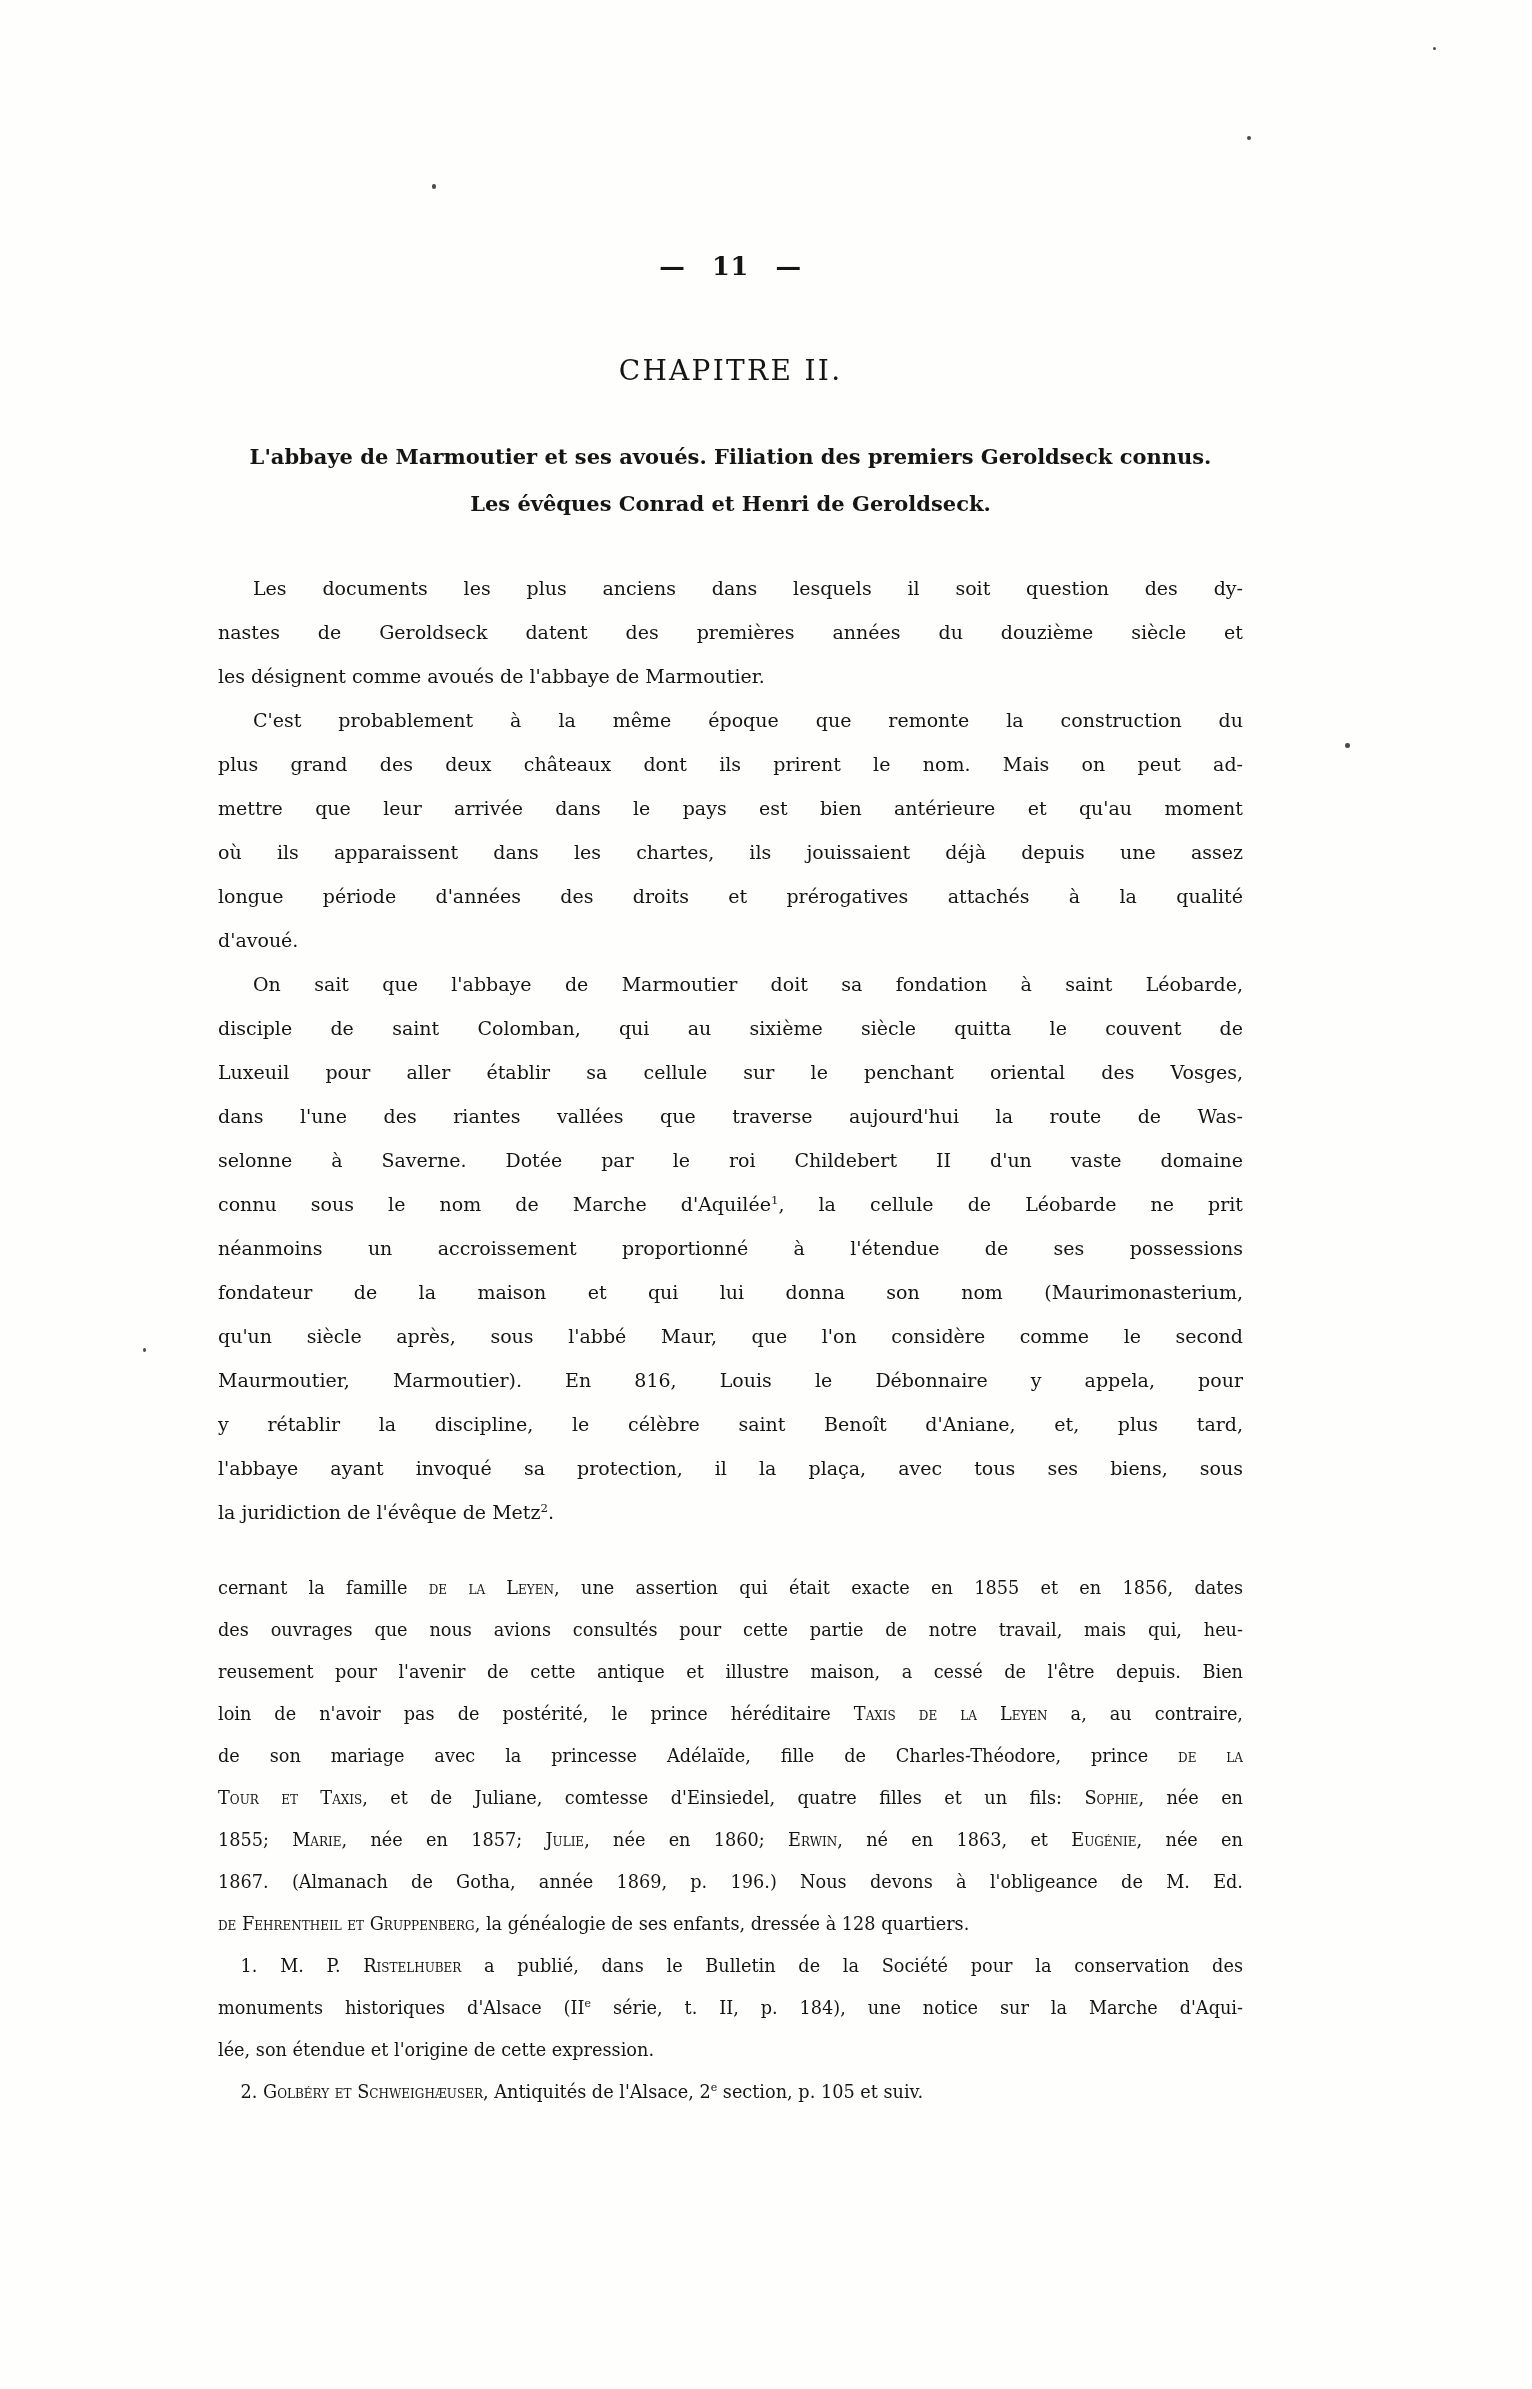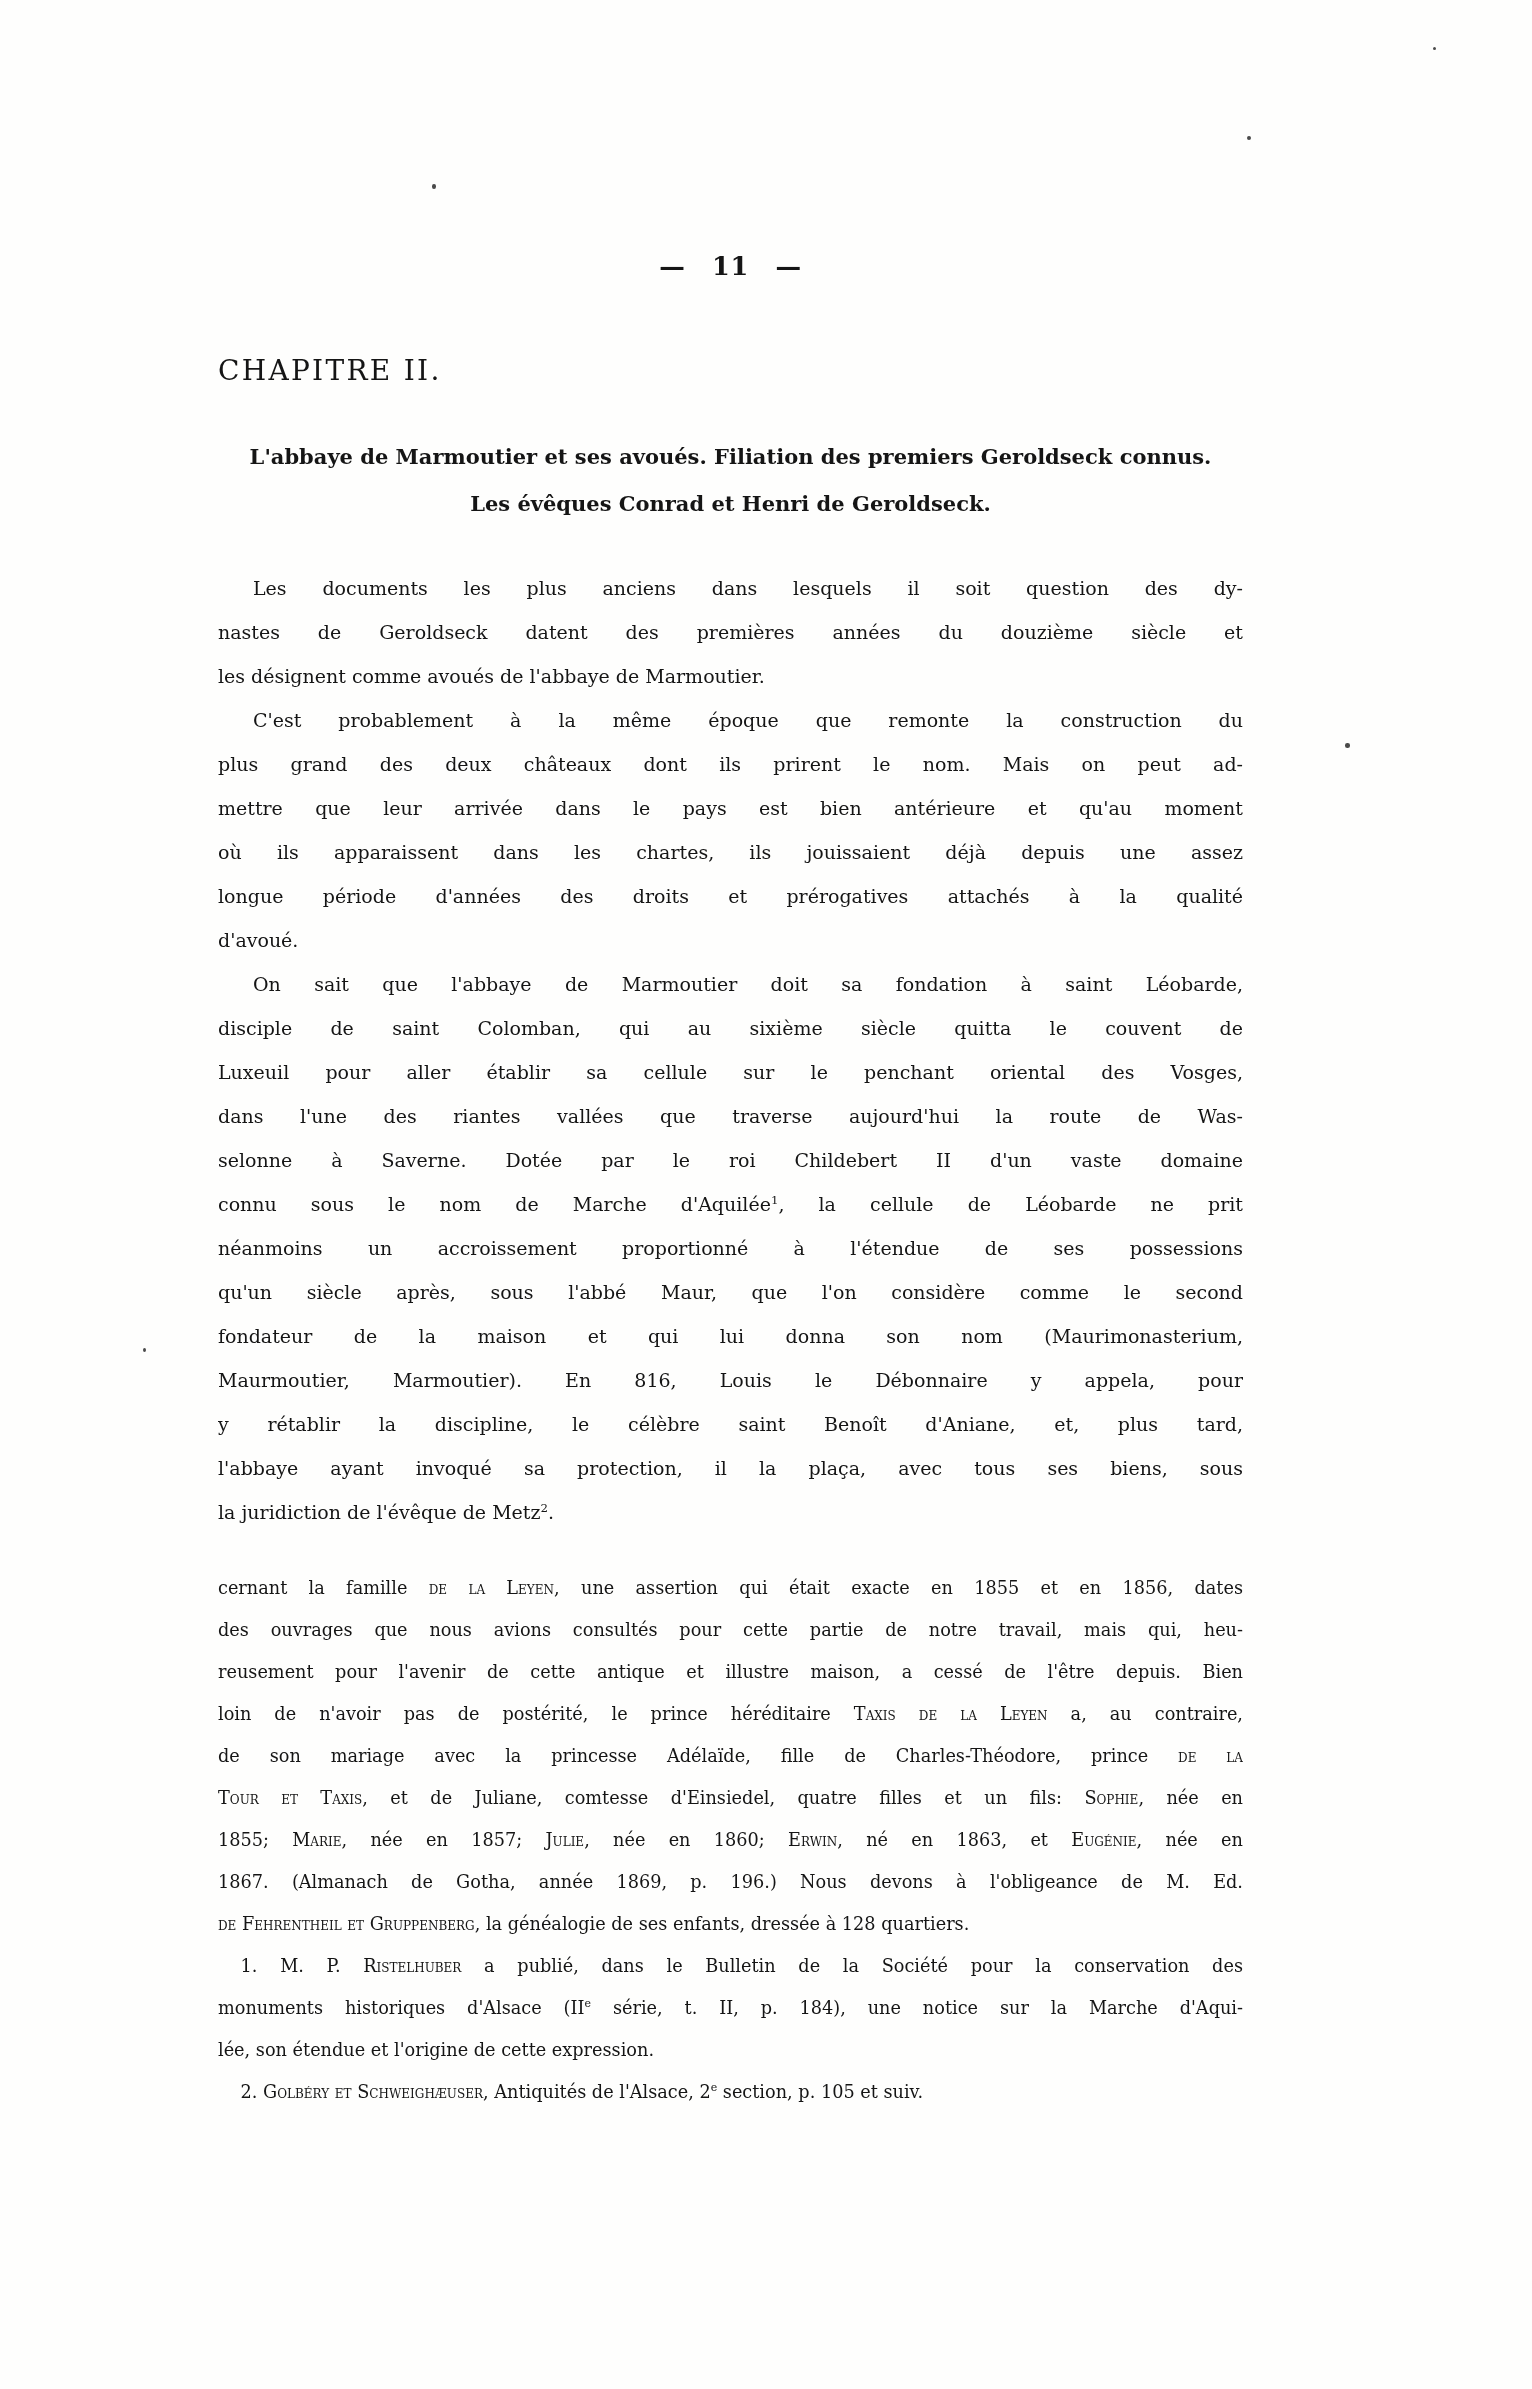--- a/index.html
+++ b/index.html
@@ -10,21 +10,21 @@
     font-family:"DejaVu Serif", serif;
     color:#151515;
     overflow:hidden;
   }
   .column { position:absolute; left:218px; width:1025px; }
   .pageno {
     top:251px; text-align:center;
     font-size:25.6px; font-weight:bold; word-spacing:16.6px; letter-spacing:0.8px;
   }
   .chapter {
-    top:354px; text-align:left;
+    top:354px; text-align:center;
     font-size:28px; letter-spacing:2.3px;
   }
   .subtitle {
     top:433px; text-align:center;
     font-weight:bold; font-size:21px; line-height:47px;
   }
   .bodytext { top:566px; font-size:19px; line-height:44px; }
   .footnotes { top:1563px; font-size:17.7px; line-height:33px; }
   .para { margin:0; }
   .tline {
@@ -71,22 +71,22 @@
         <div class="tline last"><span>d'avoué.</span></div>
       </div>
       <div class="para">
         <div class="tline indent"><span>On sait que l'abbaye de Marmoutier doit sa fondation à saint Léobarde,</span></div>
         <div class="tline"><span>disciple de saint Colomban, qui au sixième siècle quitta le couvent de</span></div>
         <div class="tline"><span>Luxeuil pour aller établir sa </span><span class="st-i">cellule</span><span> sur le penchant oriental des Vosges,</span></div>
         <div class="tline"><span>dans l'une des riantes vallées que traverse aujourd'hui la route de  Was-</span></div>
         <div class="tline"><span>selonne à Saverne. Dotée par le roi Childebert II d'un vaste domaine</span></div>
         <div class="tline"><span>connu sous le nom de Marche d'Aquilée</span><span class="st-sup">1</span><span>, la </span><span class="st-i">cellule de Léobarde</span><span> ne prit</span></div>
         <div class="tline"><span>néanmoins un accroissement proportionné à l'étendue de ses possessions</span></div>
+        <div class="tline"><span>fondateur de la maison et qui lui donna son nom (</span><span class="st-i">Maurimonasterium</span><span>,</span></div>
         <div class="tline"><span>qu'un siècle après, sous l'abbé Maur, que l'on considère comme le second</span></div>
-        <div class="tline"><span>fondateur de la maison et qui lui donna son nom (</span><span class="st-i">Maurimonasterium</span><span>,</span></div>
         <div class="tline"><span class="st-i">Maurmoutier, Marmoutier</span><span>). En 816, Louis le Débonnaire y appela, pour</span></div>
         <div class="tline"><span>y rétablir la discipline, le célèbre saint Benoît d'Aniane, et, plus tard,</span></div>
         <div class="tline"><span>l'abbaye ayant invoqué sa protection, il la plaça, avec tous ses biens, sous</span></div>
         <div class="tline last"><span>la juridiction de l'évêque de Metz</span><span class="st-sup">2</span><span>.</span></div>
       </div>
     </div>
 
   <div class="column footnotes" style="position:absolute;">
       <div class="para">
         <div class="tline"><span>cernant la famille </span><span class="st-sc">de la Leyen</span><span>, une assertion qui était exacte en 1855 et en 1856, dates</span></div>

